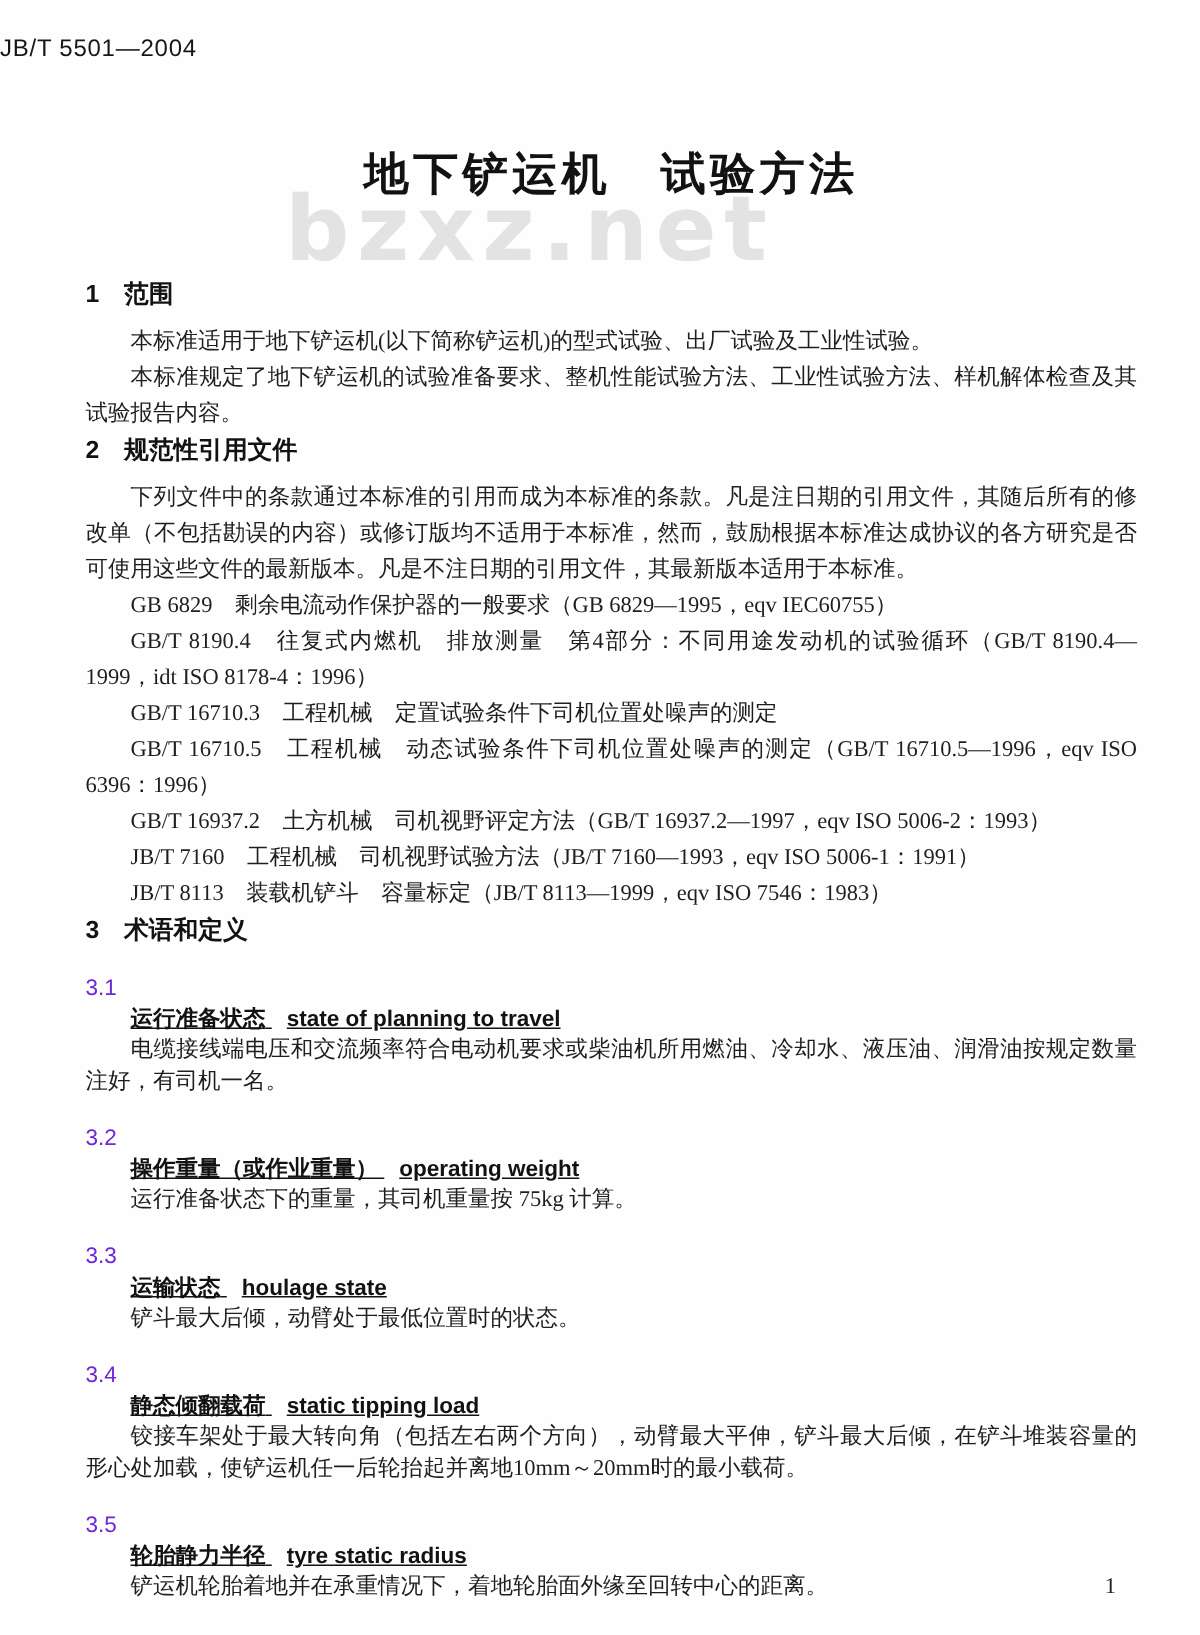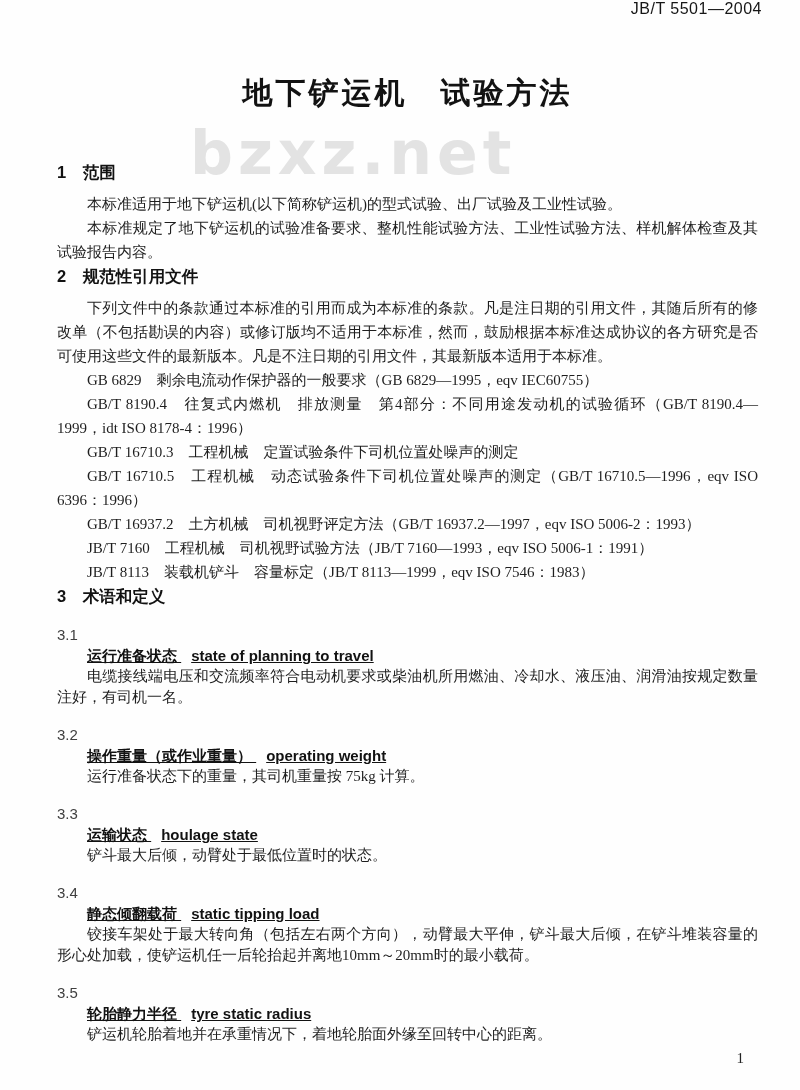--- a/index.html
+++ b/index.html
@@ -8,22 +8,22 @@
     position: relative;
     width: 800px;
     height: 1090px;
     margin: 0 auto;
     background: #fefefe;
     color: #1e1e1e;
     overflow: hidden;
     font-family: "Liberation Serif", serif;
   }
   .header-row {
+    padding-top: 24px;
     padding-right: 38px;
-    text-align: right;
   }
   .doc-code {
     font-family: "Liberation Sans", sans-serif;
     font-size: 16px;
     letter-spacing: 0.5px;
     color: #161616;
   }
   .watermark {
     position: absolute;
     left: 190px;
@@ -68,21 +68,21 @@
     text-indent: 2em;
     color: #1e1e1e;
   }
   .refs .para { margin: 0; font-family: Liberation Serif, serif; }
   .terms { margin-top: 0; }
   .term-block { margin-bottom: 3px; }
   .term-num {
     font-size: 15px;
     line-height: 21px;
     font-family: "Liberation Sans", sans-serif;
-    color: #404040;
+    color: #6d28d9;
     margin-top: 16px;
   }
   .term-name {
     padding-left: 2em;
     font-size: 15px;
     line-height: 21px;
     font-weight: bold;
     font-family: "Liberation Sans", sans-serif;
     color: #121212;
     text-decoration: underline;

